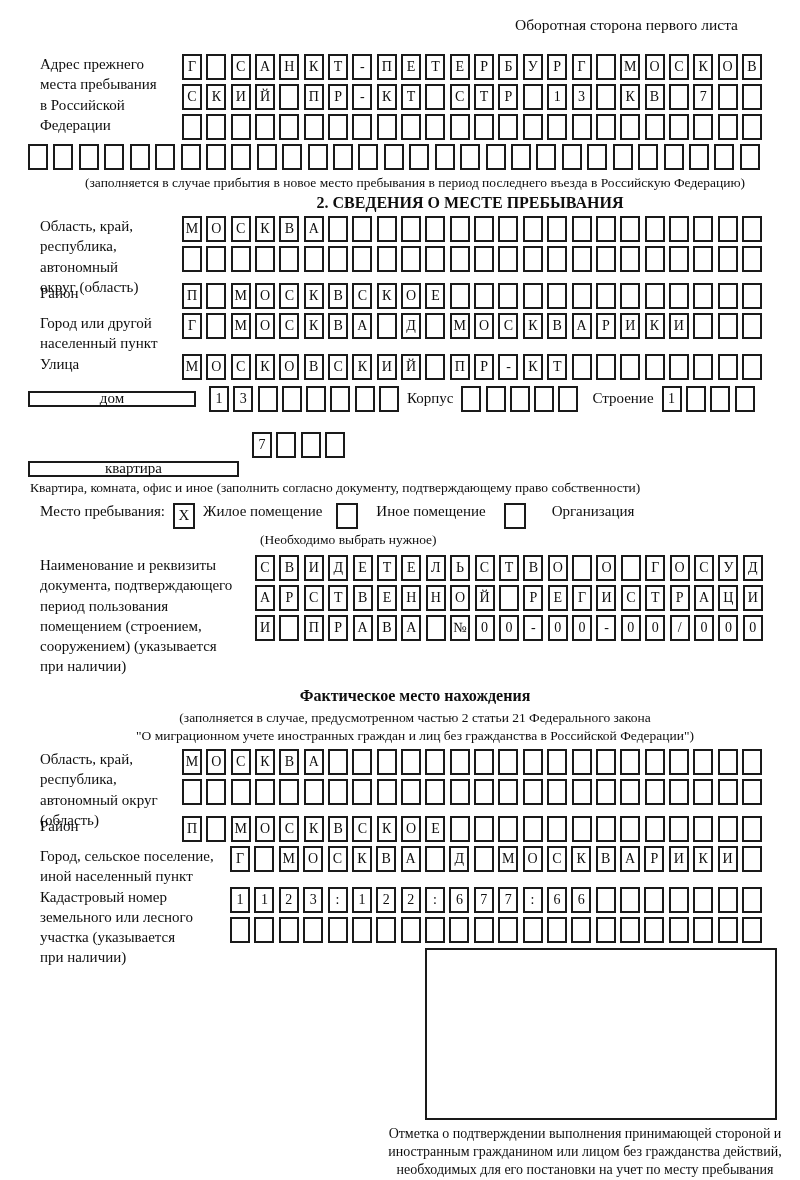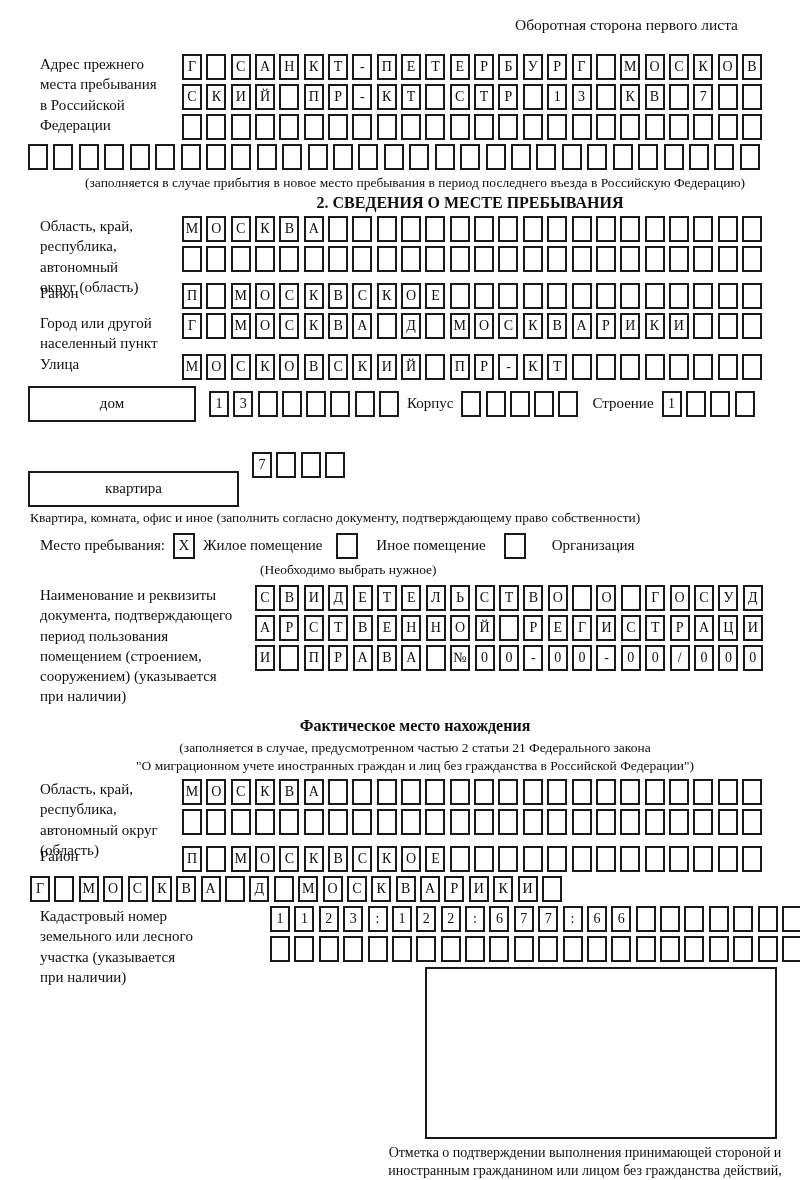--- a/index.html
+++ b/index.html
@@ -25,34 +25,34 @@
   .g4{width:93px;}
   .cell{
     box-sizing:border-box;width:20px;height:26px;border:2px solid #1a1a1a;background:#fff;
     display:flex;align-items:center;justify-content:center;font-size:14px;flex:0 0 20px;
   }
   .note{font-size:13.5px;line-height:1.35;}
   .center{text-align:center;}
   .sectitle{font-weight:bold;font-size:16px;text-align:center;}
   .s2title{padding-left:110px;margin:2px 0 4px 0;}
   .houserow{display:flex;align-items:center;margin:2px 0 2px -2px;}
-  .boxlabel{box-sizing:border-box;border:2px solid #1a1a1a;height:36px;display:flex;align-items:center;justify-content:center;}
+  .boxlabel{box-sizing:border-box;border:2px solid #1a1a1a;height:16px;display:flex;align-items:center;justify-content:center;}
   .domw{width:168px;flex:0 0 168px;margin-right:13px;}
   .kvw{width:211px;flex:0 0 211px;margin-right:13px;margin-top:47px;}
   .inlbl{margin:0 8px;}
   .inlbl2{margin:0 8px 0 14px;}
-  .checkrow{display:flex;align-items:center;padding-left:10px;margin:6px 0 2px 0;}
+  .checkrow{display:flex;align-items:flex-start;padding-left:10px;margin:6px 0 2px 0;}
   .checkbox{
     box-sizing:border-box;width:22px;height:26px;border:2px solid #1a1a1a;background:#fff;
     display:flex;align-items:center;justify-content:center;font-size:15px;flex:0 0 22px;
   }
   .mr8{margin-right:8px;} .mr14{margin-right:14px;} .mr18{margin-right:18px;} .mr26{margin-right:26px;}
   .choosenote{padding-left:230px;margin-bottom:6px;}
   .neg14{margin-bottom:-14px;}
-  .neg20{margin-bottom:-20px;gap:40px;}
+  .neg20{margin-bottom:-20px;}
   .fact-title{margin:10px 0 4px 0;}
   .fact-notes{margin-bottom:4px;}
   .stamp{margin-left:345px;width:420px;text-align:center;}
   .stampbox{box-sizing:border-box;margin-left:50px;width:352px;height:172px;border:2px solid #1a1a1a;background:#fff;}
   .stampnote{font-size:14px;line-height:1.3;margin-top:5px;}
   .mb2{margin-bottom:2px;} .mb6{margin-bottom:0;}
 </style>
 </head>
 <body>
 
@@ -553,20 +553,22 @@
         <span class="cell"></span>
         <span class="cell"></span>
         <span class="cell"></span>
         <span class="cell"></span>
         <span class="cell"></span>
         <span class="cell"></span>
       </div>
   </div>
 
   <div class="field">
+    <div class="flabel w190">Город, сельское поселение,
+иной населенный пункт</div>
     <div class="grid g22">
         <span class="cell">Г</span>
         <span class="cell"></span>
         <span class="cell">М</span>
         <span class="cell">О</span>
         <span class="cell">С</span>
         <span class="cell">К</span>
         <span class="cell">В</span>
         <span class="cell">А</span>
         <span class="cell"></span>

